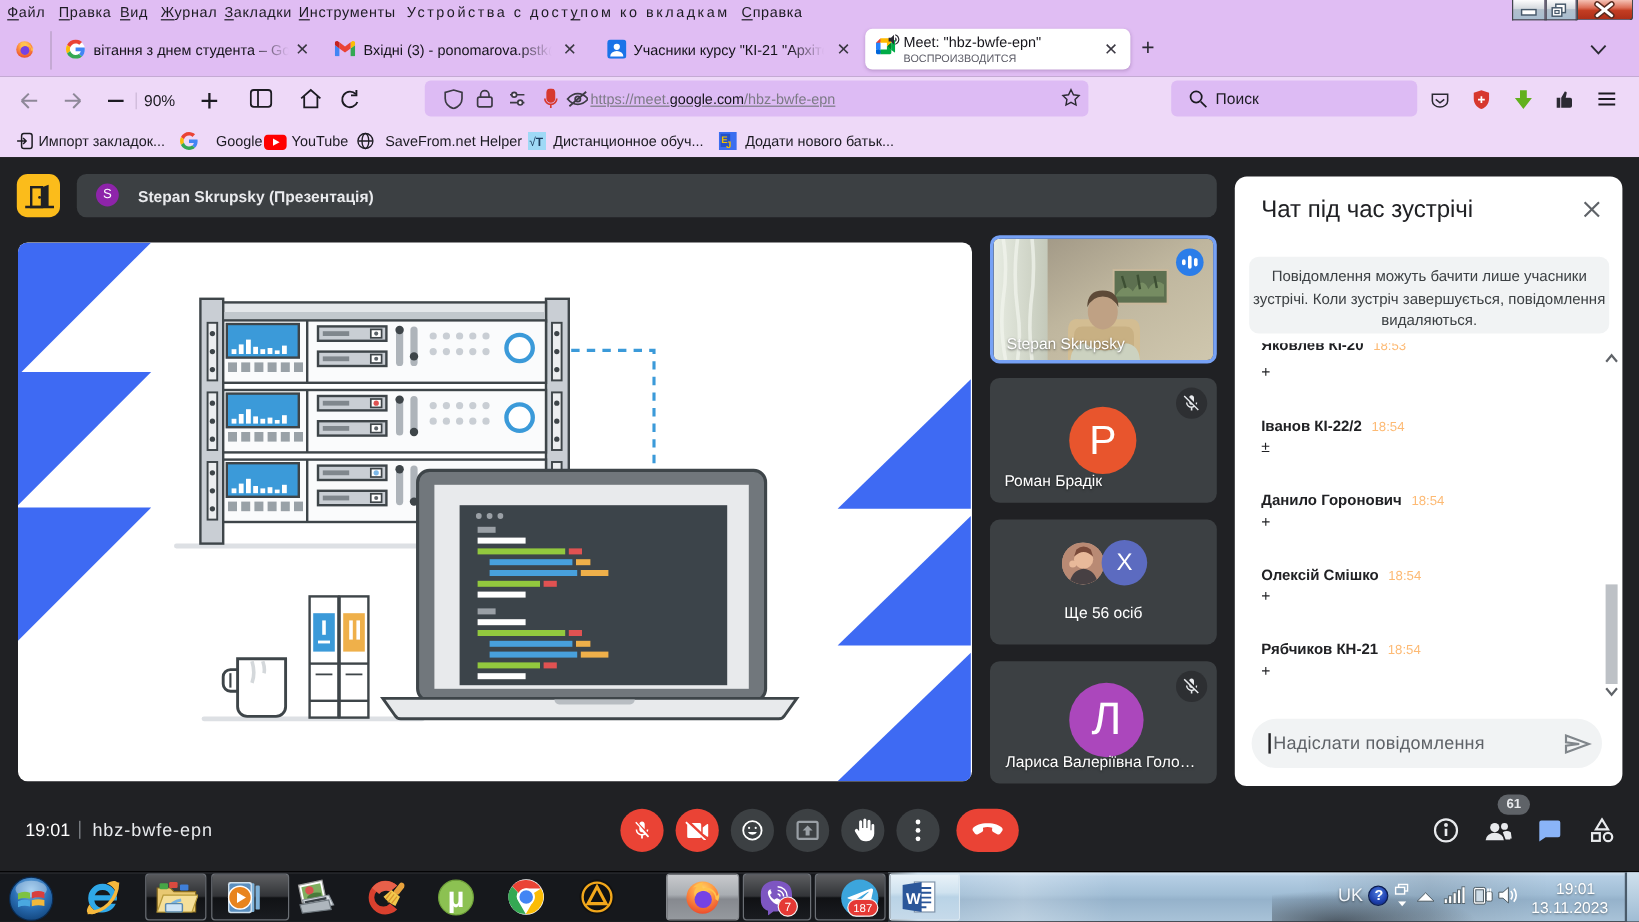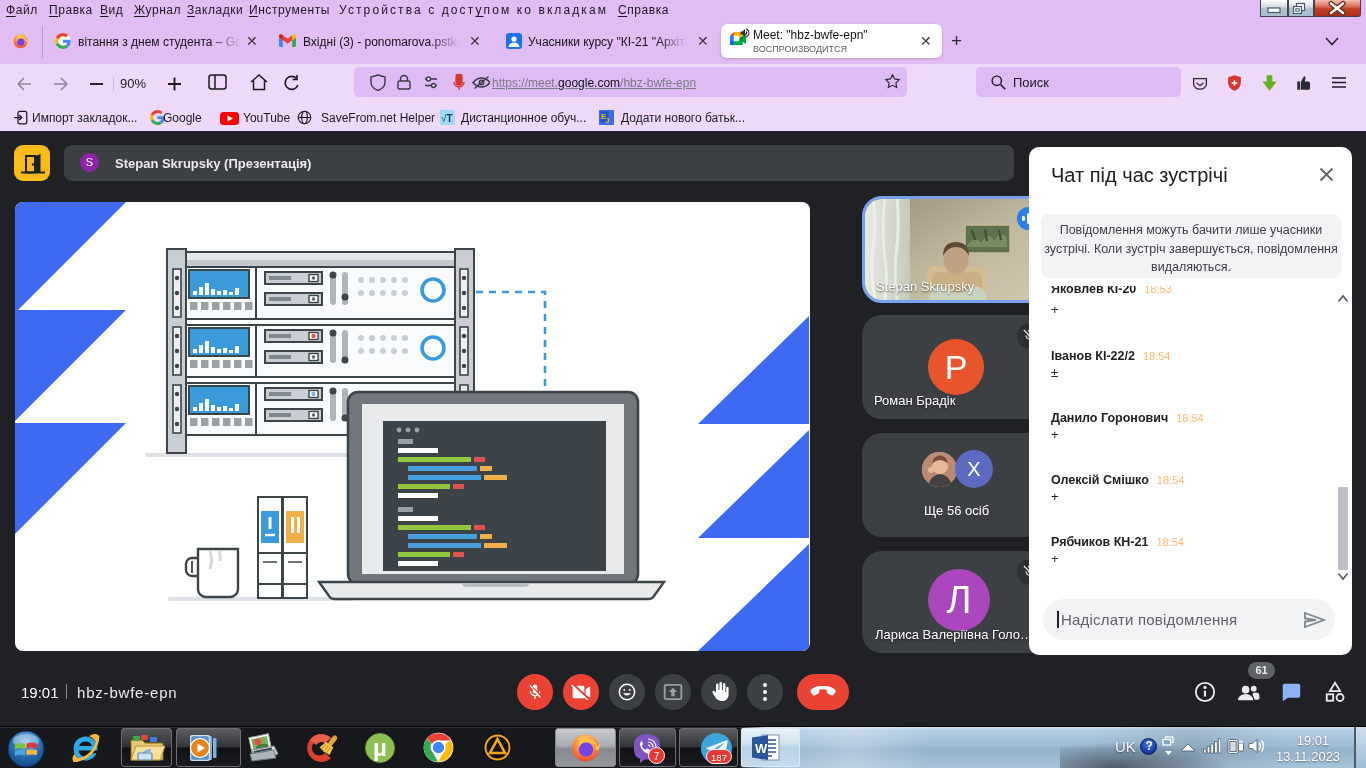--- a/index.html
+++ b/index.html
@@ -13,21 +13,21 @@
   #menubar { position:absolute; left:0; top:0; width:1366px; height:22px; font-size:12px; color:#1c1b22; letter-spacing:0.55px; }
   #menubar span.mi { position:absolute; top:3px; }
   #menubar u { text-decoration:underline; text-underline-offset:2px; }
   .wbtn { position:absolute; top:0; height:17px; border:1px solid #41464c; border-top:none; }
   .tabtxt { color:#15141a; font-size:12px; white-space:nowrap; overflow:hidden; }
   .fade { -webkit-mask-image:linear-gradient(90deg,#000 80%,transparent 98%); mask-image:linear-gradient(90deg,#000 80%,transparent 98%); }
   .tclose { color:#3a3742; font-size:14px; }
 
   
   #meet { position:absolute; left:0; top:131px; width:1366px; height:595px; background:#202124; }
-  .tile { position:absolute; left:825px; width:189px; background:#3c4043; border-radius:20px;margin-left:37px; }
+  .tile { position:absolute; left:825px; width:189px; background:#3c4043; border-radius:8px; }
   .tname { position:absolute; color:#fff; font-size:13px; text-shadow:0 1px 2px rgba(0,0,0,.6); white-space:nowrap; }
   .mictile { position:absolute; right:8px; top:8px; width:26px; height:26px; border-radius:50%; background:rgba(32,33,36,.55); }
   .cbtn { position:absolute; top:674px; width:36px; height:36px; border-radius:50%; background:#3c4043; }
   .cbtn.red { background:#ea4335; }
   .chatname { font-weight:bold; font-size:12.5px; color:#202124; }
   .chattime { font-size:11px; color:#fdba74; margin-left:8px; font-weight:normal; }
   .chatmsg { font-size:13px; color:#202124; }
 
   
   #taskbar { position:absolute; left:0; top:726px; width:1366px; height:42px; background:#16181c; }
@@ -195,21 +195,21 @@
     <rect x="8" y="2" width="14" height="20" rx="3"></rect>
     <path d="M2 12 h12 M10 8 l4 4 -4 4"></path>
   </svg>
 <div class="abs" style="left:32px;top:111px;font-size:12px;color:#1c1b22;">Импорт закладок...</div>
 <svg class="abs" style="left:150px;top:110px" width="15" height="15" viewBox="0 0 48 48">
   <path fill="#EA4335" d="M24 9.5c3.54 0 6.71 1.22 9.21 3.6l6.85-6.85C35.9 2.38 30.47 0 24 0 14.62 0 6.51 5.38 2.56 13.22l7.98 6.19C12.43 13.72 17.74 9.5 24 9.5z"></path>
   <path fill="#4285F4" d="M46.98 24.55c0-1.57-.15-3.09-.38-4.55H24v9.02h12.94c-.58 2.96-2.26 5.48-4.78 7.18l7.73 6c4.51-4.18 7.09-10.36 7.09-17.65z"></path>
   <path fill="#FBBC05" d="M10.53 28.59c-.48-1.45-.76-2.99-.76-4.59s.27-3.14.76-4.59l-7.98-6.19C.92 16.46 0 20.12 0 24c0 3.88.92 7.54 2.56 10.78l7.97-6.19z"></path>
   <path fill="#34A853" d="M24 48c6.48 0 11.93-2.13 15.89-5.81l-7.73-6c-2.15 1.45-4.92 2.3-8.16 2.3-6.26 0-11.57-4.22-13.47-9.91l-7.98 6.19C6.51 42.62 14.62 48 24 48z"></path>
 </svg>
-<div class="abs" style="left:163px;top:111px;font-size:12px;color:#1c1b22;text-align:center;">Google</div>
+<div class="abs" style="left:180px;top:111px;font-size:12px;color:#1c1b22;text-align:center;">Google</div>
 <svg class="abs" style="left:220px;top:112px" width="19" height="13">
     <rect width="19" height="13" rx="3.5" fill="#f00"></rect>
     <path d="M7.5 3.5 L13 6.5 L7.5 9.5z" fill="#fff"></path>
   </svg>
 <div class="abs" style="left:243px;top:111px;font-size:12px;color:#1c1b22;">YouTube</div>
 <svg class="abs" style="left:297px;top:110px" width="15" height="15" viewBox="0 0 24 24" fill="none" stroke="#1c1b22" stroke-width="1.8">
     <circle cx="12" cy="12" r="10"></circle>
     <ellipse cx="12" cy="12" rx="4.5" ry="10"></ellipse>
     <path d="M2.5 12 h19"></path>
   </svg>

